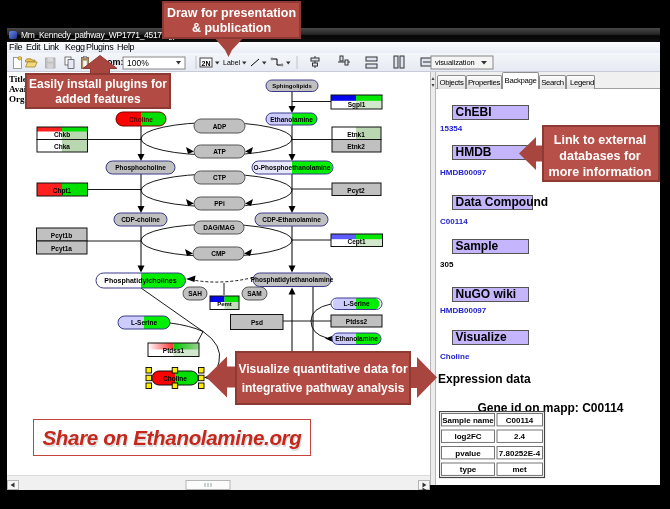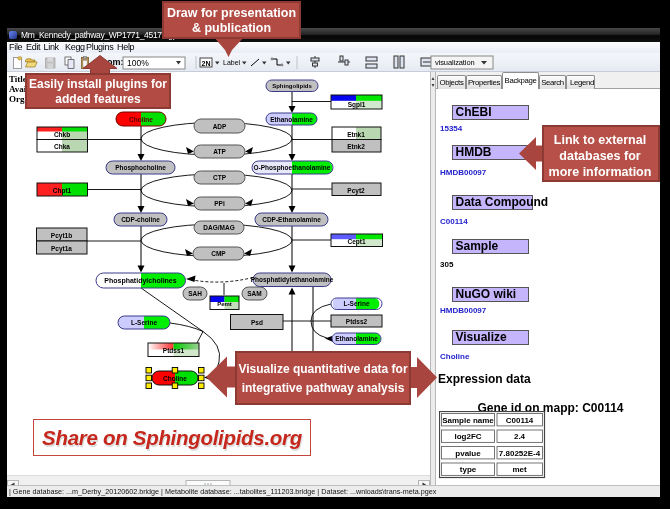--- a/index.html
+++ b/index.html
@@ -490,17 +490,14 @@
       <text x="600" y="176" font-size="12.5" font-weight="bold" fill="#fff" text-anchor="middle">more information</text>
 
       <path d="M206 377 L227 356.5 l0 10 10 0 0 21 -10 0 0 10 z" fill="#a8453f"></path>
       <path d="M437 377.5 L417 357 l0 10 -10 0 0 21 10 0 0 10 z" fill="#a8453f"></path>
       <rect x="236" y="352" width="174" height="52" fill="#b24b44" stroke="#8e3a34" stroke-width="2"></rect>
       <text x="323" y="373" font-size="12" font-weight="bold" fill="#fff" text-anchor="middle">Visualize quantitative data  for</text>
       <text x="323" y="392" font-size="12" font-weight="bold" fill="#fff" text-anchor="middle">integrative pathway analysis</text>
     </g>
   </svg>
 
-  <div class="share"><span>Share on Sphingolipids.org</span></div>
-
-  <div id="statusbar" class="abs">
-      <span style="position:absolute;left:2px;">| Gene database: ...m_Derby_20120602.bridge | Metabolite database: ...tabolites_111203.bridge | Dataset: ...wnloads\trans-meta.pgex</span>
-    </div>
+  <div class="share"><span>Share on Ethanolamine.org</span></div>
+
 </div>
 </body></html>

